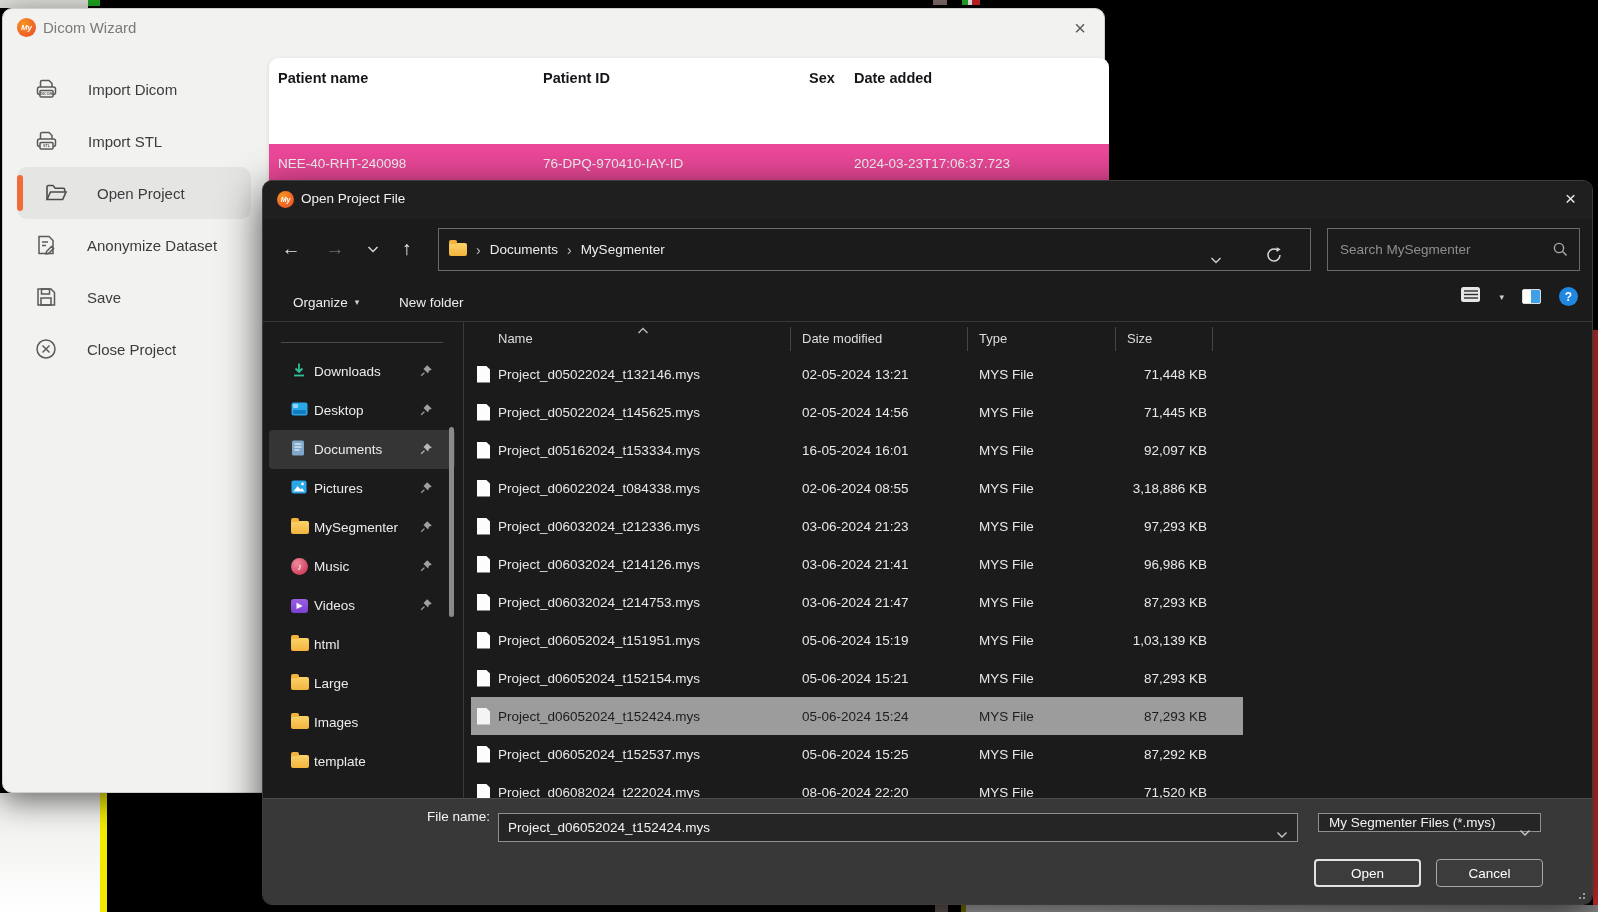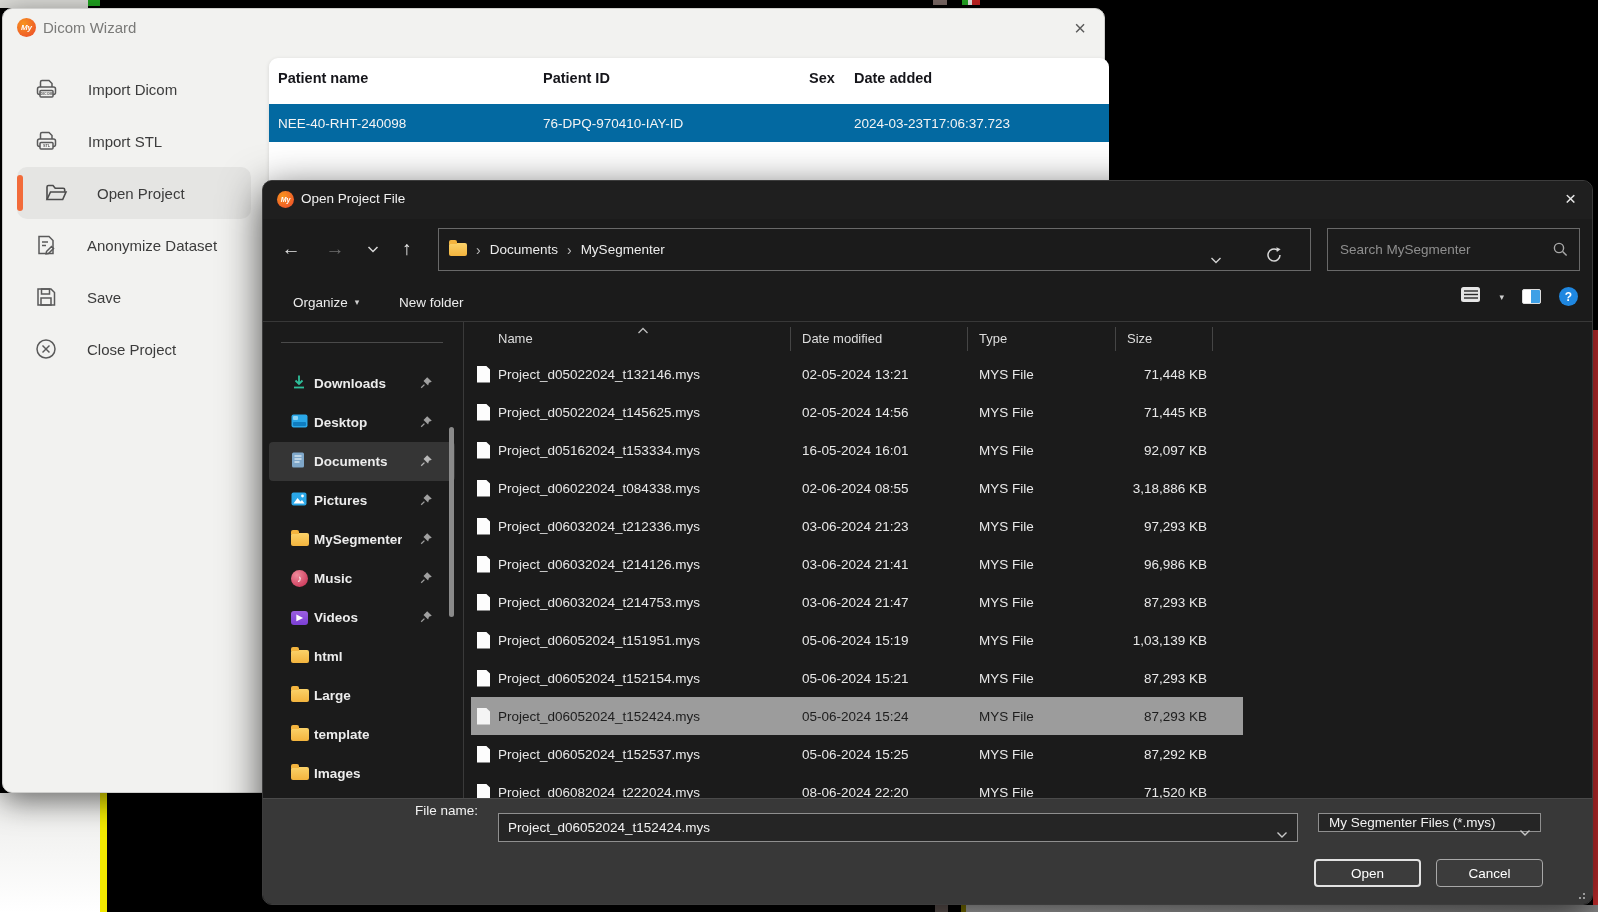--- a/index.html
+++ b/index.html
@@ -29,21 +29,21 @@
   .wz-item.active::before { content:""; position:absolute; left:0; top:8px; bottom:8px; width:6px;
     border-radius:3px; background:#f26b3a; }
   .wz-item.active { padding-left:26px; }
 
   
   .pt-card { position:absolute; left:266px; top:49px; width:840px; height:139px;
     background:#fff; border-radius:9px; box-shadow:0 1px 4px rgba(0,0,0,.12); overflow:hidden; }
   .pt-grid { display:grid; grid-template-columns:265px 266px 45px 1fr; }
   .pt-head { height:46px; align-items:start; padding-top:12px; }
   .pt-head span { font-size:14.5px; font-weight:bold; color:#15151a; padding-left:9px; }
-  .pt-row { height:38px; background:#0369a1; align-items:center; cursor:pointer; }
+  .pt-row { height:38px; background:#ec4899; align-items:center; cursor:pointer;margin-top:40px; }
   .pt-row span { font-size:13.5px; color:#f4f4f4; padding-left:9px; white-space:nowrap; }
 
   
   .dlg { position:absolute; left:262px; top:180px; width:1331px; height:725px;
     background:#1b1b1b; border:1px solid #3c3c3c; border-radius:10px;
     box-shadow:0 10px 40px rgba(0,0,0,.7); overflow:hidden; }
   .dlg-titlebar { position:absolute; left:0; top:0; width:100%; height:38px; background:#1f1f1f; }
   .dlg-logo { position:absolute; left:14px; top:10px; width:17px; height:17px; border-radius:50%;
     background:radial-gradient(circle at 35% 30%, #f7941e, #ef5a28 75%);
     color:#fff; font-size:7px; font-weight:bold; font-style:italic;
@@ -71,21 +71,21 @@
   .toolrow { position:absolute; left:0; top:100px; width:100%; height:40px; }
   .tool-item { position:absolute; top:8px; height:26px; display:flex; align-items:center; gap:7px;
     color:#ececec; font-size:13.5px; cursor:pointer; }
   .tool-caret { font-size:9px; color:#cfcfcf; }
   .viewbtns { position:absolute; right:14px; top:5px; display:flex; align-items:center; gap:18px; }
   .divider { position:absolute; left:0; top:140px; width:100%; height:1px; background:#383838; }
 
   .dlg-body { position:absolute; left:0; top:141px; width:100%; height:476px; background:#1b1b1b; }
   .places { position:absolute; left:0; top:0; width:200px; height:100%; }
   .places-divider { position:absolute; left:18px; top:20px; width:162px; height:1px; background:#4a4a4a; }
-  .places-list { position:absolute; left:0; top:42px; width:100%;font-weight:bold; }
+  .places-list { position:absolute; left:0; top:30px; width:100%; }
   .place { position:relative; height:39px; display:flex; align-items:center; margin:0 8px 0 6px;
     padding-left:45px; border-radius:4px; color:#ececec; font-size:13.5px; cursor:pointer; }
   .place.sel { background:#353535; }
   .place .p-ic { position:absolute; left:45px; transform:translateX(-100%); margin-left:0; }
   .place .p-ic { left:22px; transform:none; }
   .place .p-label { white-space:nowrap; overflow:hidden; max-width:88px; }
   .place .p-pin { position:absolute; right:22px; top:12px; }
   .places-scroll { position:absolute; left:186px; top:105px; width:5px; height:190px; background:#8a8a8a;
     border-radius:3px; cursor:grab; }
   .vsep { position:absolute; left:200px; top:0; width:1px; height:100%; background:#3a3a3a; }
@@ -103,21 +103,21 @@
   .frow .c-date, .frow .c-type { padding-left:11px; }
   .frow .c-size { text-align:right; padding-right:6px; }
   .frow .pgic { justify-self:start; margin-left:6px; }
   .frow.sel { background:#9c9c9c; color:#1d1d1d; }
   .frow.sel .page-icon { background:#f4f4f4; }
   .page-icon { width:13px; height:17px; background:#fdfdfd;
     clip-path:polygon(0 0, 68% 0, 100% 24%, 100% 100%, 0 100%); }
 
   .dlg-bottom { position:absolute; left:0; top:617px; width:100%; height:108px; background:#383838;
     border-top:1px solid #4a4a4a; border-radius:0 0 10px 10px; }
-  .fn-label { position:absolute; left:152px; top:4px; width:75px; color:#f2f2f2; font-size:13.5px; }
+  .fn-label { position:absolute; left:152px; top:10px; width:75px; text-align:right; color:#f2f2f2; font-size:13.5px; }
   .fn-input { position:absolute; left:235px; top:14px; width:800px; height:29px; background:#252525;
     border:1px solid #8f8f8f; }
   .fn-input input { width:100%; height:100%; background:transparent; border:none; outline:none;
     color:#f2f2f2; font-size:13.5px; padding:0 30px 0 9px; font-family:"Liberation Sans",sans-serif; }
   .fn-chev { position:absolute; right:9px; top:11px; }
   .ft-select { position:absolute; left:1055px; top:14px; width:223px; height:19px; background:#252525;
     border:1px solid #8f8f8f; display:flex; align-items:center; color:#f2f2f2; font-size:13.5px;
     padding:0 28px 0 10px; cursor:pointer; }
   .ft-select .fn-chev { top:11px; }
   .dlg-btn { position:absolute; top:60px; width:107px; height:28px; background:#3c3c3c;
@@ -412,25 +412,25 @@
           <div class="place">
             <span class="p-ic ic-folder"></span>
             <span class="p-label">html</span>
           </div>
           <div class="place">
             <span class="p-ic ic-folder"></span>
             <span class="p-label">Large</span>
           </div>
           <div class="place">
             <span class="p-ic ic-folder"></span>
+            <span class="p-label">Images</span>
+          </div>
+          <div class="place">
+            <span class="p-ic ic-folder"></span>
             <span class="p-label">template</span>
-          </div>
-          <div class="place">
-            <span class="p-ic ic-folder"></span>
-            <span class="p-label">Images</span>
           </div>
         </div>
         <div class="places-scroll"></div>
       </div>
       <div class="vsep"></div>
 
       <div class="flist">
         <div class="fgrid fhead">
           <span class="hcell first">
               <span>Name</span>

